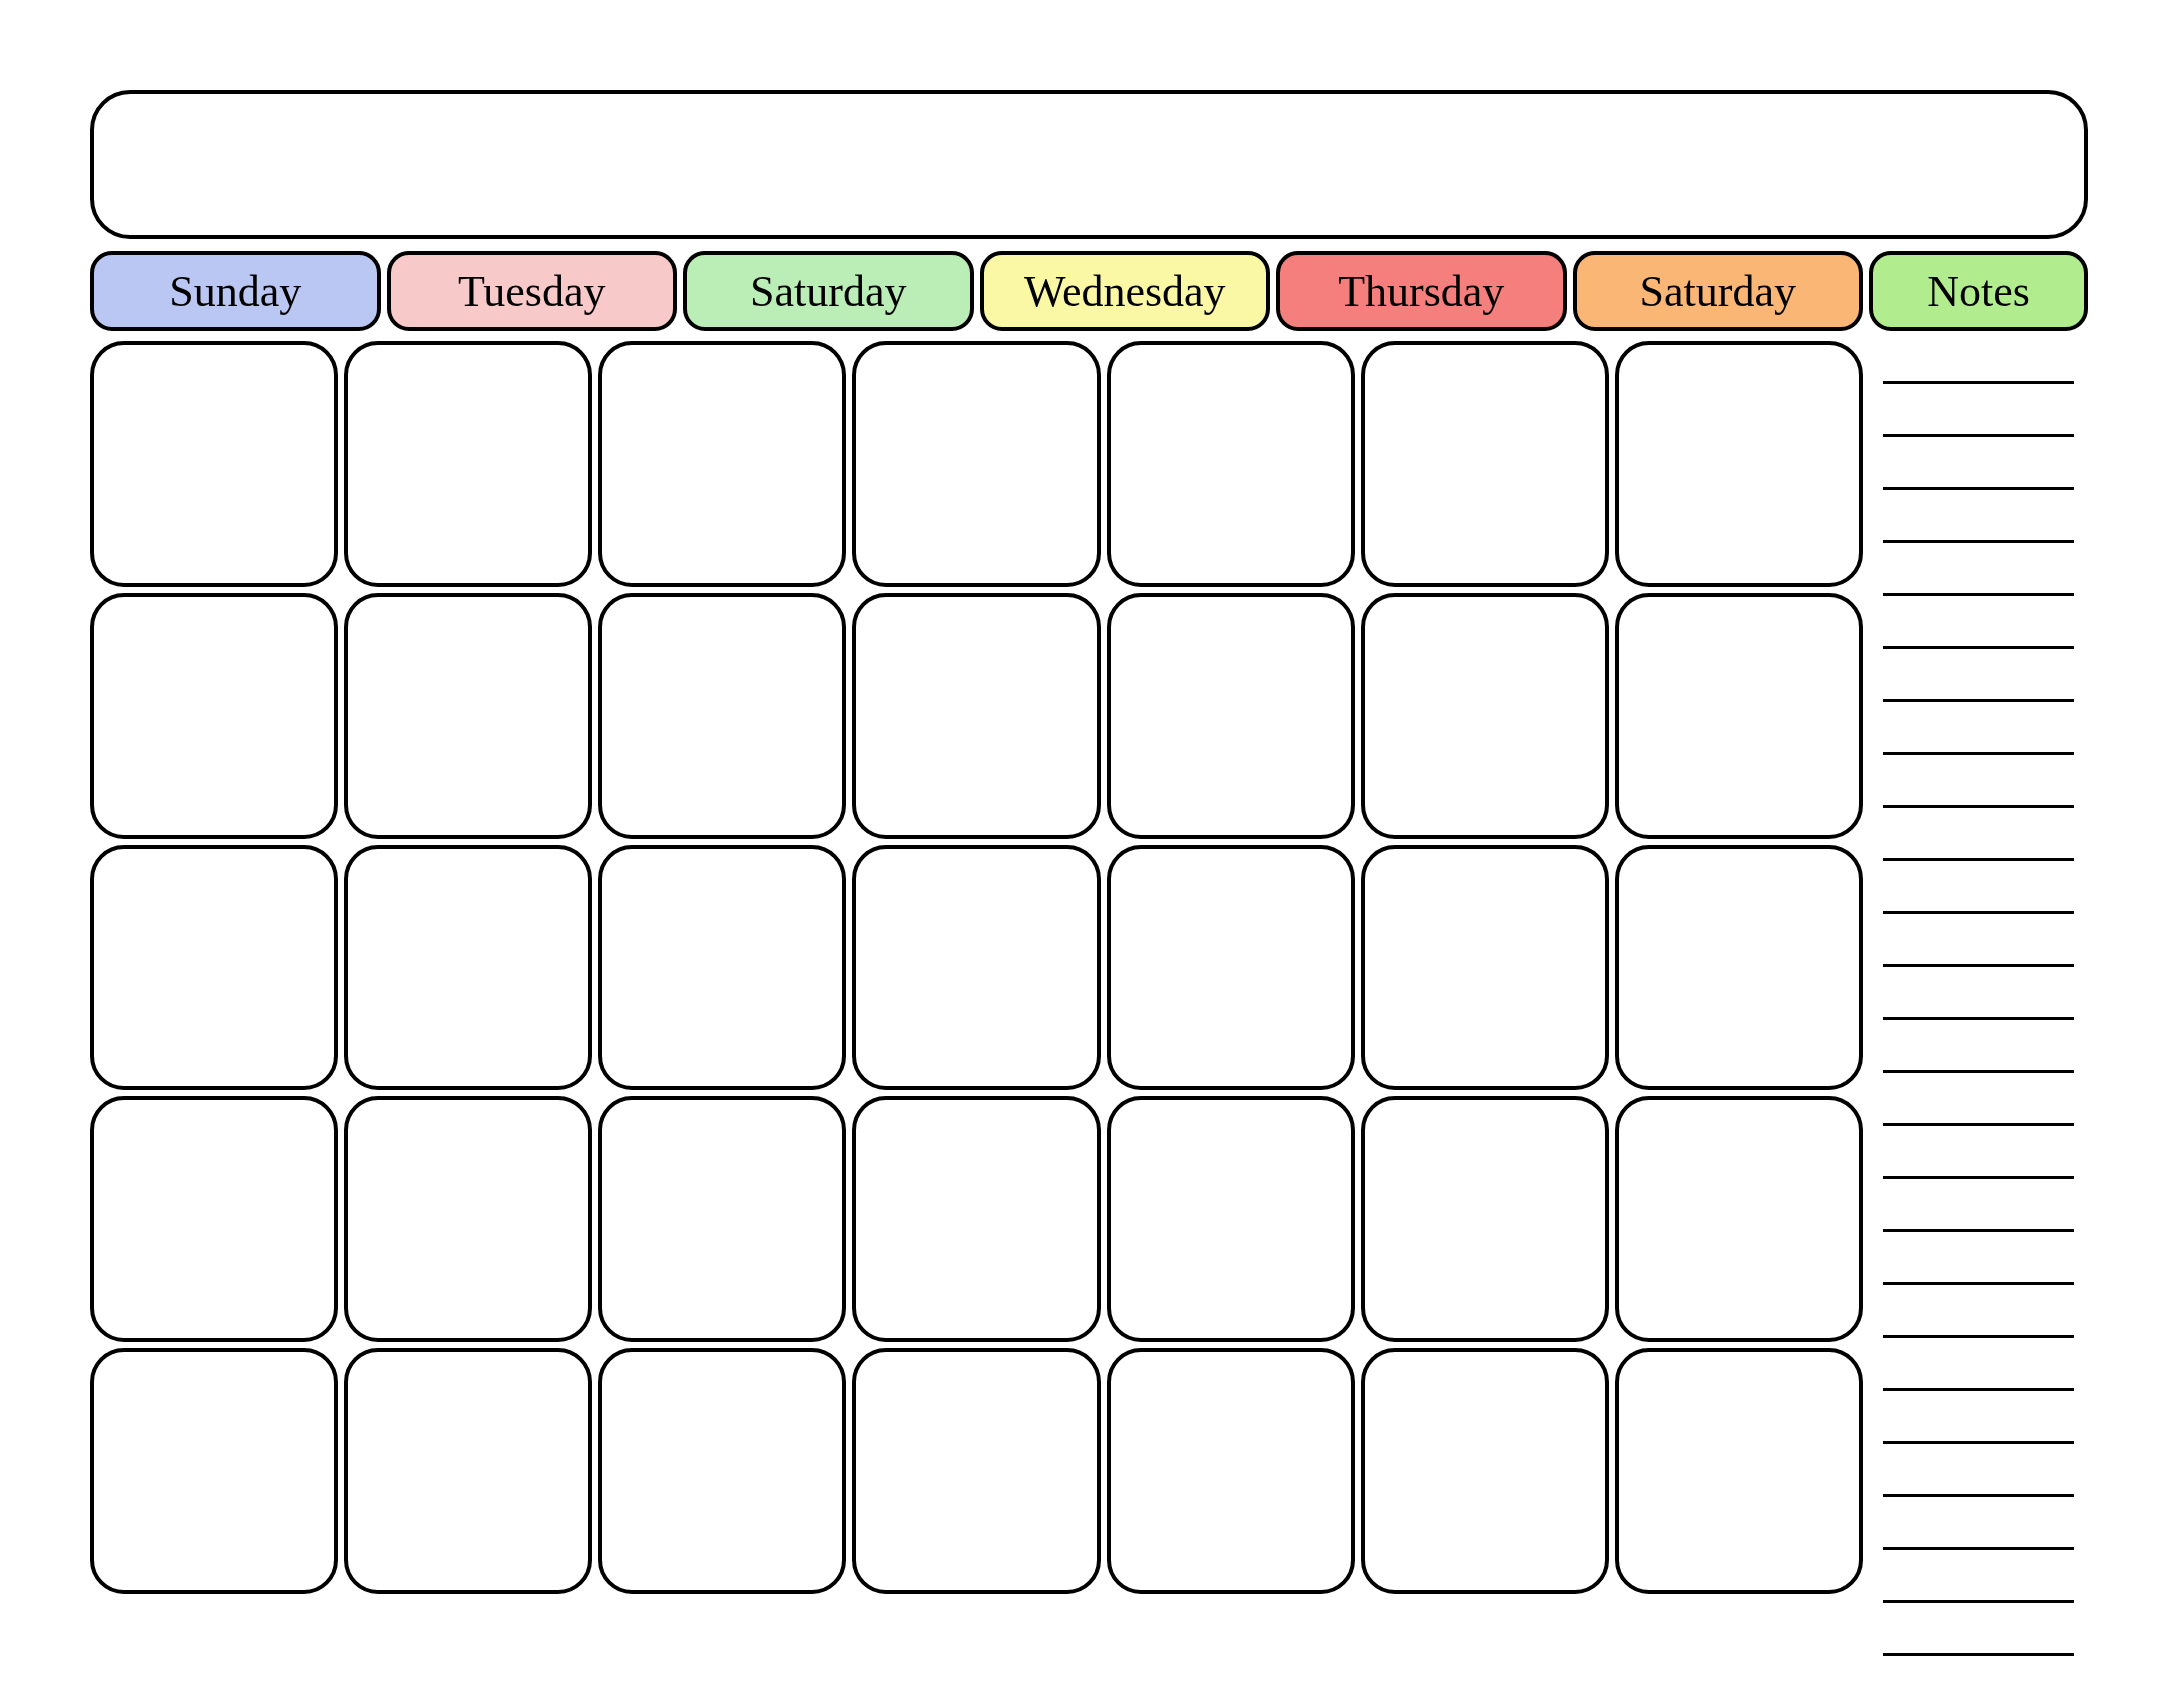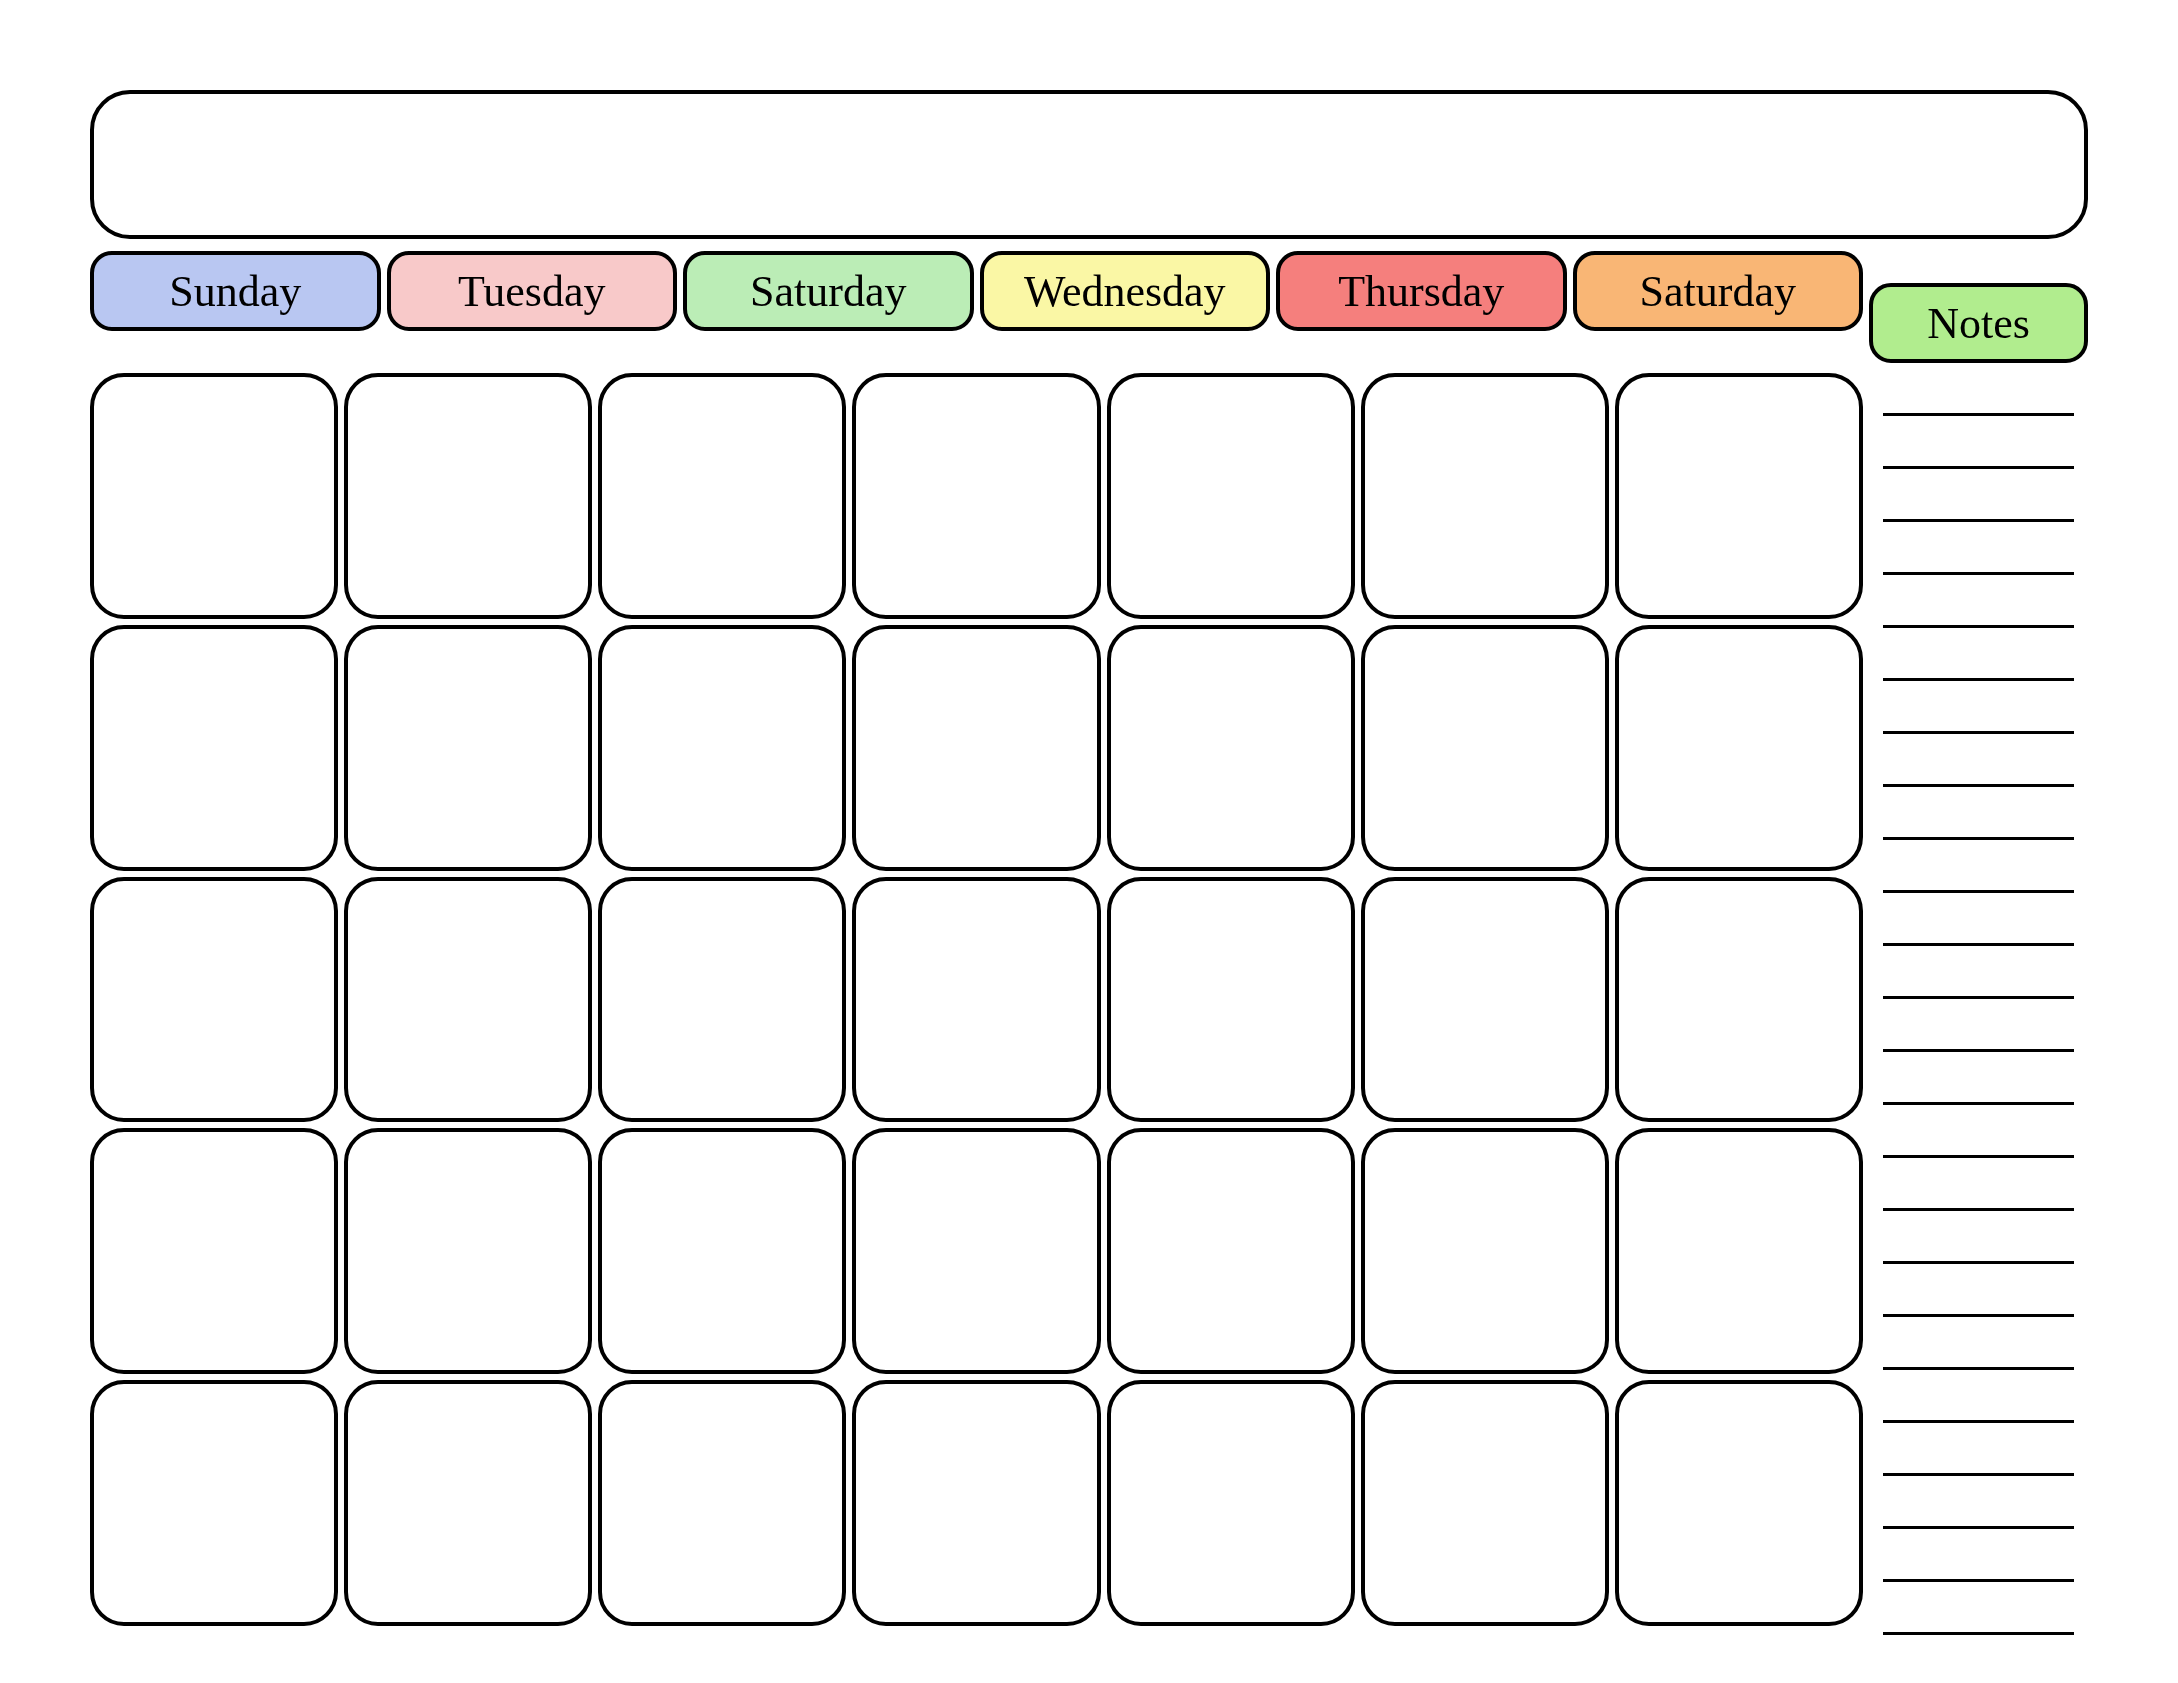--- a/index.html
+++ b/index.html
@@ -1,20 +1,20 @@
 <!DOCTYPE html>
 <html><head>
 <meta charset="utf-8">
 <style>
   html,body{margin:0;padding:0;background:#fff;font-family:"Comic Sans MS","Chalkboard SE","Segoe Script",cursive;}
   .page{width:2178px;height:1684px;position:relative;box-sizing:border-box;padding:90px 90px 90px 90px;}
   .title-bar{height:149px;border:4px solid #000;border-radius:40px;box-sizing:border-box;margin-bottom:12px;}
   .header-row{display:flex;gap:6px;margin-bottom:10px;}
   .header-cell{flex:1 1 0;height:80px;border:4px solid #000;border-radius:22px;box-sizing:border-box;display:flex;align-items:center;justify-content:center;font-size:44px;color:#000;}
-  .notes-header{flex:0 0 219px;margin-top:32px;}
+  .notes-header{flex:0 0 219px;}
   .body-area{display:flex;gap:6px;height:calc(100% - 149px - 12px - 80px - 10px);}
   .grid{flex:1 1 auto;display:flex;flex-direction:column;gap:6px;}
   .week{flex:1 1 0;display:flex;gap:6px;}
   .day{flex:1 1 0;border:4px solid #000;border-radius:34px;box-sizing:border-box;min-width:0;}
   .notes-col{flex:0 0 219px;display:flex;flex-direction:column;gap:10px;padding:40px 10px 20px 10px;box-sizing:border-box;}
   .note-line{border-bottom:3px solid #000;height:0;margin:0 4px;}
 </style>
 </head>
 <body>
 

